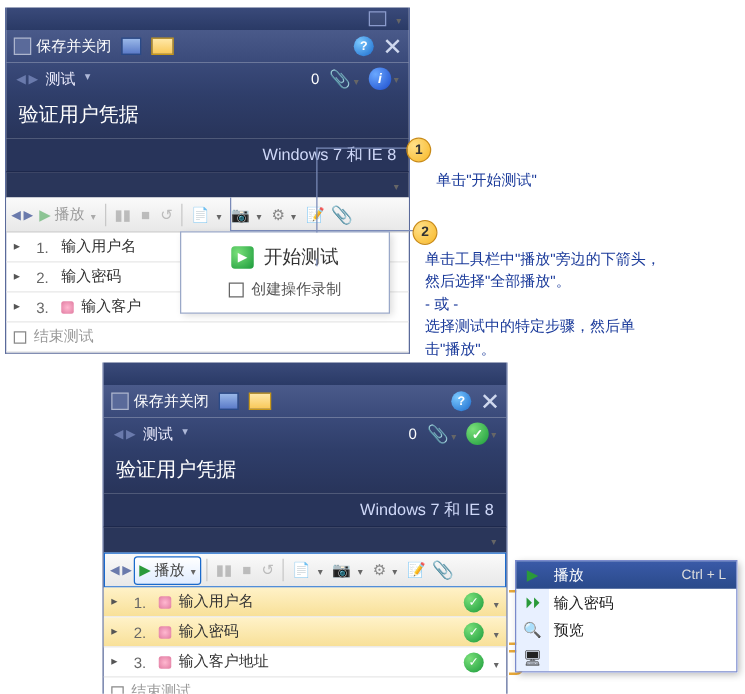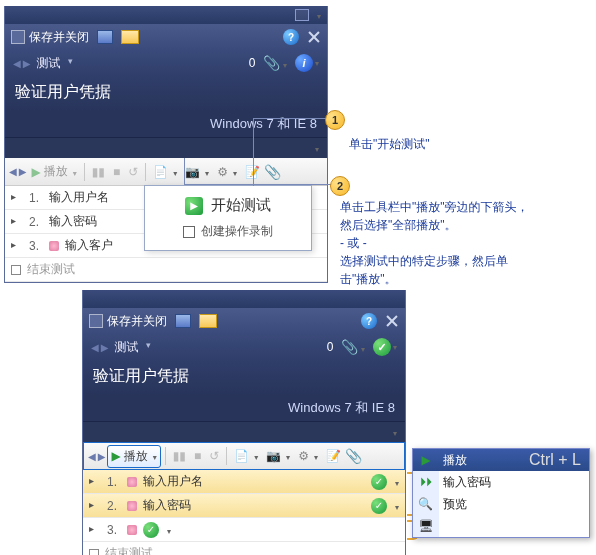--- a/index.html
+++ b/index.html
@@ -65,21 +65,21 @@
   
   .callout-num { position:absolute; width:20px;height:20px;border-radius:50%;background:radial-gradient(circle at 30% 30%,#ffe088,#f8b828);border:1px solid #c88a18;display:flex;align-items:center;justify-content:center;font-size:11px;color:#333;font-weight:bold;}
   .callout-txt { position:absolute; color:#1a3a9a; font-size:12px; line-height:1.5;}
   .line { position:absolute; background:#7a8ab8;}
   
   .menu { position:absolute; background:linear-gradient(to right,#e8f0ff 0%,#e8f0ff 26px,#fff 26px,#fff 100%); border:1px solid #7a8acc; box-shadow:2px 2px 6px rgba(0,0,0,0.3); font-size:12px; color:#222;}
   .menu-row { display:flex; align-items:center; height:22px; padding:0 8px 0 4px; gap:8px; cursor:pointer;}
   .menu-row.sel { background:linear-gradient(to bottom,#3a5aa8,#2a4a8a); color:#fff;}
   .menu-ic { width:18px; display:flex; justify-content:center;}
   .menu-lbl { flex:1;}
-  .menu-sc { color:#ddd; font-size:16px;}
+  .menu-sc { color:#ddd; font-size:11px;}
   .menu-row:not(.sel) .menu-sc { color:#888;}
 </style>
 </head>
 <body>
 
 <div class="panel" style="left:4px; top:6px; width:324px;">
   <div class="title-strip">
     <span class="title-ctrl"></span>
     <span class="drop-sm"></span>
   </div>
@@ -261,20 +261,21 @@
       <span class="num">2.</span>
       <span class="pink-dot"></span>
       <span class="txt">输入密码</span>
       <span class="stat-ic green"></span>
       <span class="drop-sm"></span>
     </div>
     <div class="step">
       <span class="open-ic"></span>
       <span class="num">3.</span>
       <span class="pink-dot"></span>
+      <span class="txt">输入客户地址</span>
       <span class="stat-ic green"></span>
       <span class="drop-sm"></span>
     </div>
     <div class="step end">
       <span class="box-icon"></span>
       <span class="txt">结束测试</span>
     </div>
     <span class="brace" style="top:2px;height:44px;"></span>
     <span class="brace" style="top:50px;height:20px;"></span>
   </div>

